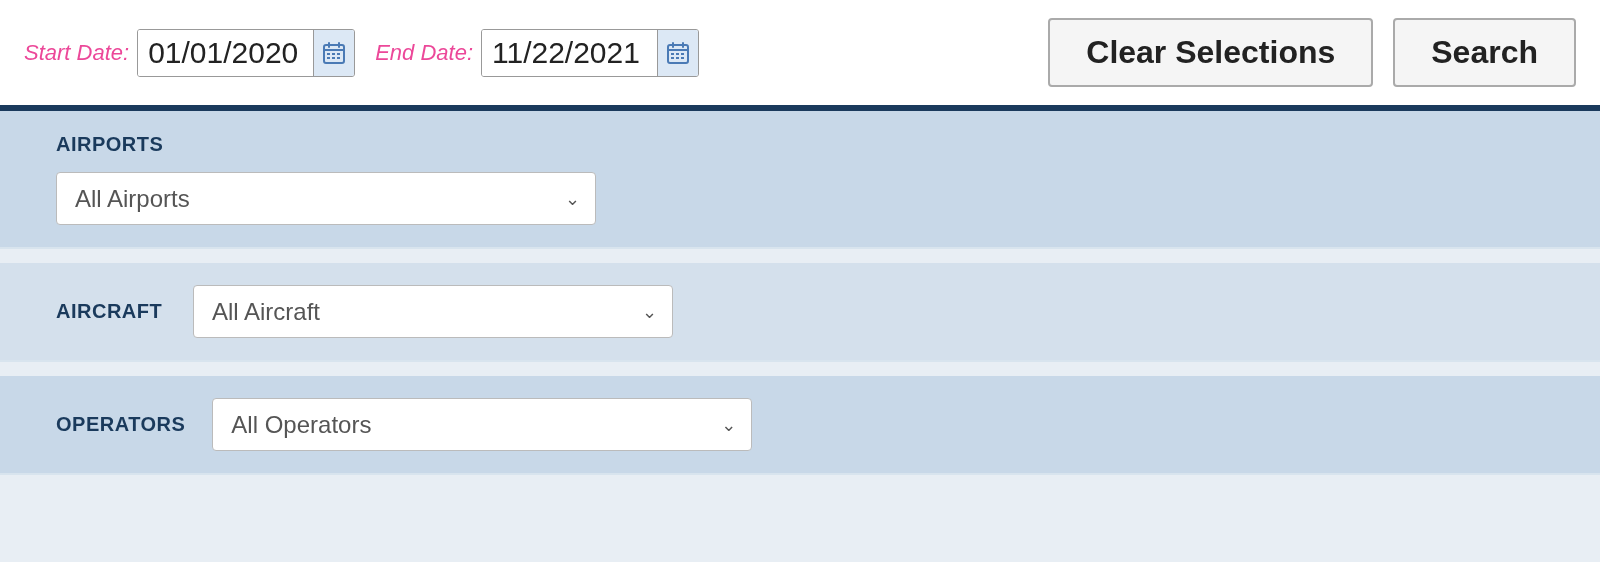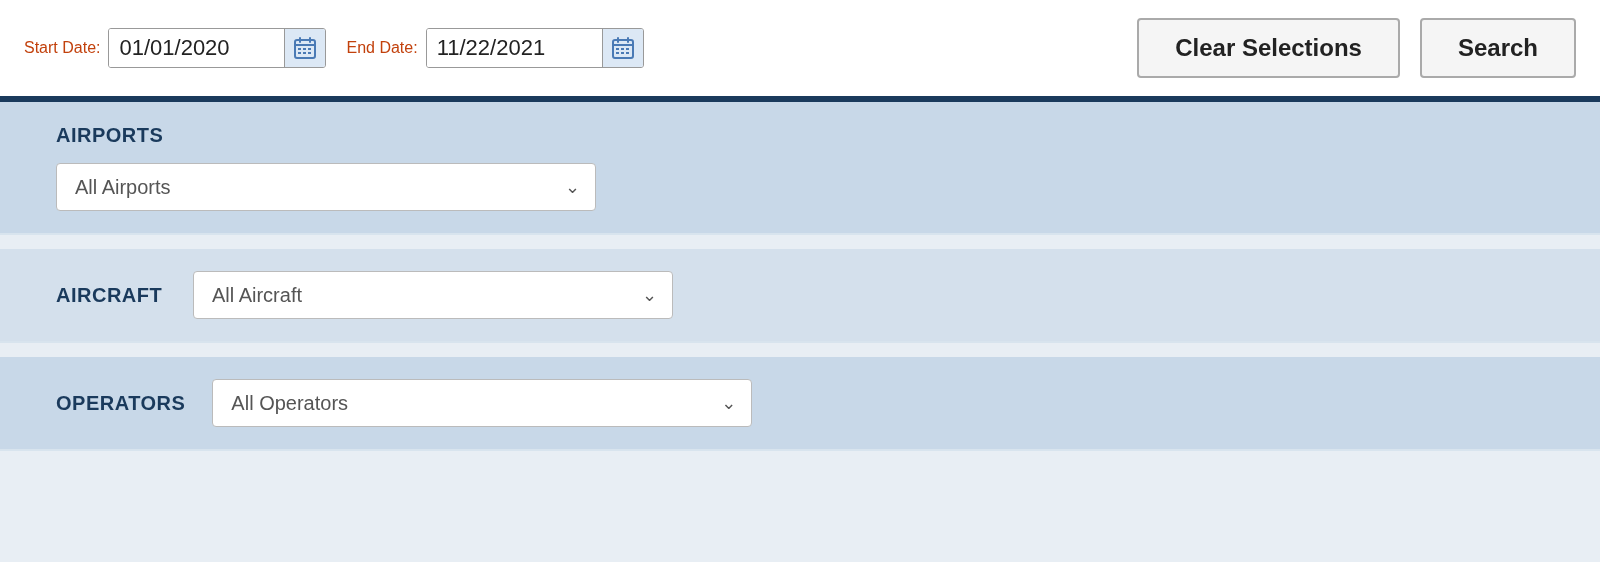--- a/index.html
+++ b/index.html
@@ -24,36 +24,37 @@
       border-bottom: 6px solid #1a3a5c;
     }
 
     .date-group {
       display: flex;
       align-items: center;
       gap: 8px;
     }
 
     .date-label {
-      font-size: 16px;
+      font-size: 22px;
       font-weight: 500;
-      color: #c2410c;
+      color: #ec4899;
       white-space: nowrap;
+      font-style: italic;
     }
 
     .date-input-wrapper {
       display: flex;
       align-items: stretch;
       border: 1.5px solid #999;
       border-radius: 3px;
       overflow: hidden;
     }
 
     .date-input {
-      font-size: 22px;
+      font-size: 30px;
       padding: 6px 10px;
       border: none;
       outline: none;
       width: 175px;
       color: #222;
     }
 
     .calendar-btn {
       background: #dce8f5;
       border: none;
@@ -68,21 +69,21 @@
     .calendar-icon {
       width: 24px;
       height: 24px;
     }
 
     .spacer {
       flex: 1;
     }
 
     .action-btn {
-      font-size: 24px;
+      font-size: 32px;
       font-weight: 700;
       padding: 14px 36px;
       border: 2px solid #aaa;
       background: #f5f5f5;
       border-radius: 4px;
       cursor: pointer;
       color: #222;
     }
 
     .filter-section {
@@ -128,21 +129,21 @@
       position: relative;
       display: inline-block;
     }
 
     .filter-select {
       appearance: none;
       -webkit-appearance: none;
       background: #ffffff;
       border: 1.5px solid #bbb;
       border-radius: 4px;
-      font-size: 20px;
+      font-size: 24px;
       color: #555;
       padding: 12px 50px 12px 18px;
       cursor: pointer;
       outline: none;
       min-width: 480px;
     }
 
     .filter-select-airports {
       min-width: 540px;
     }

